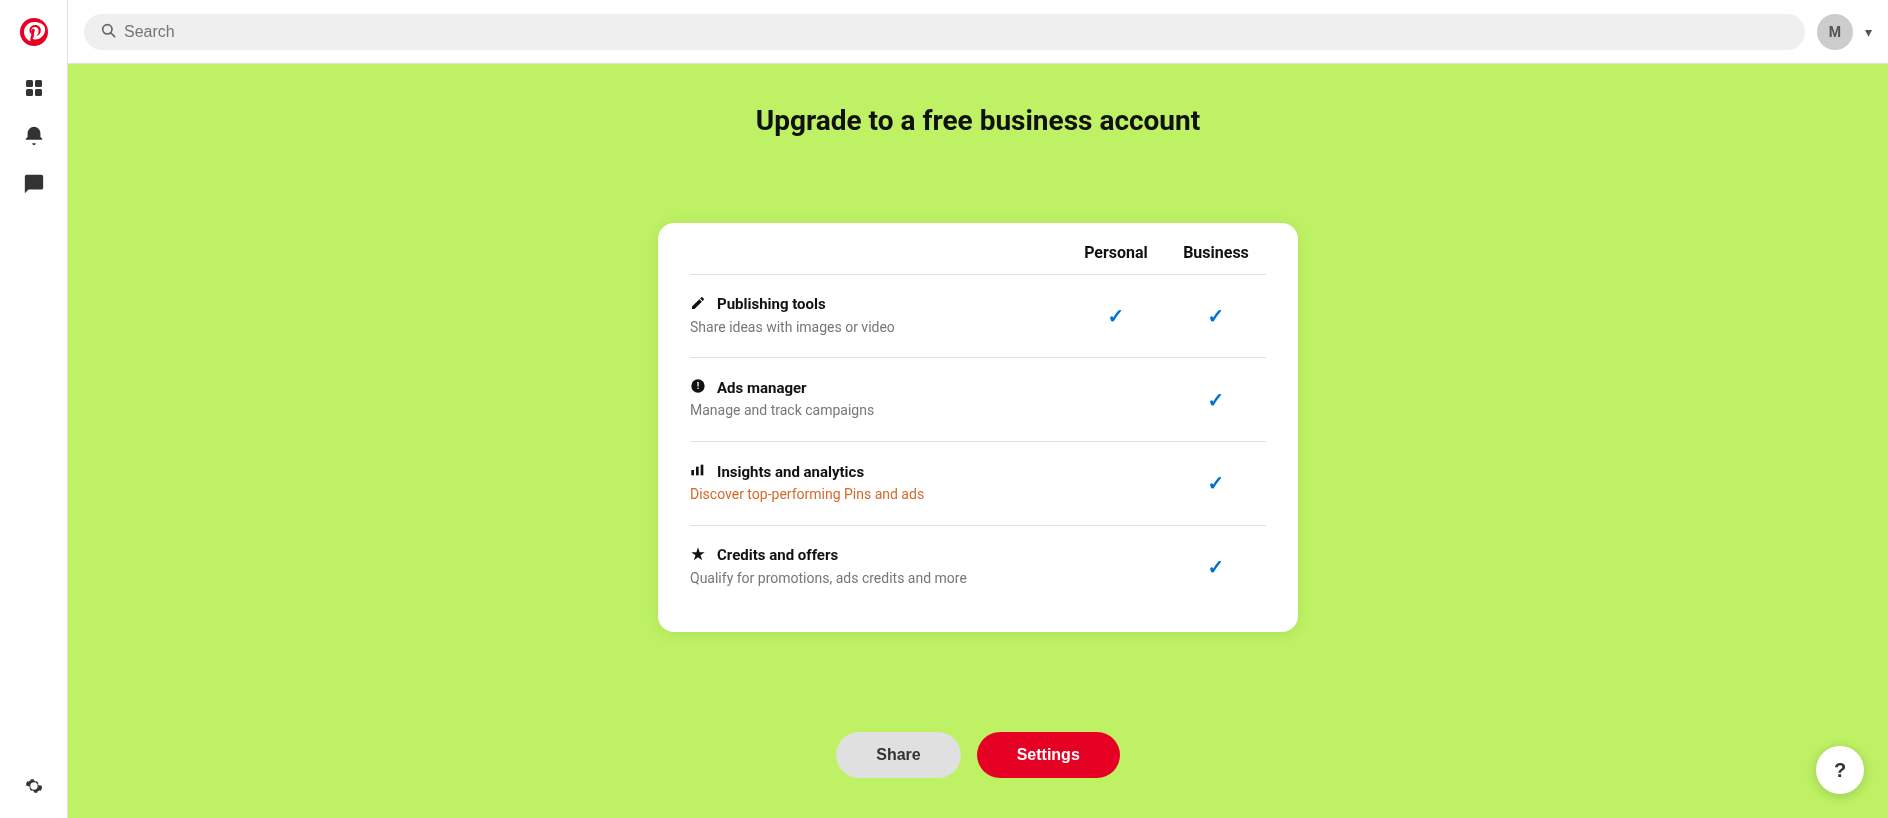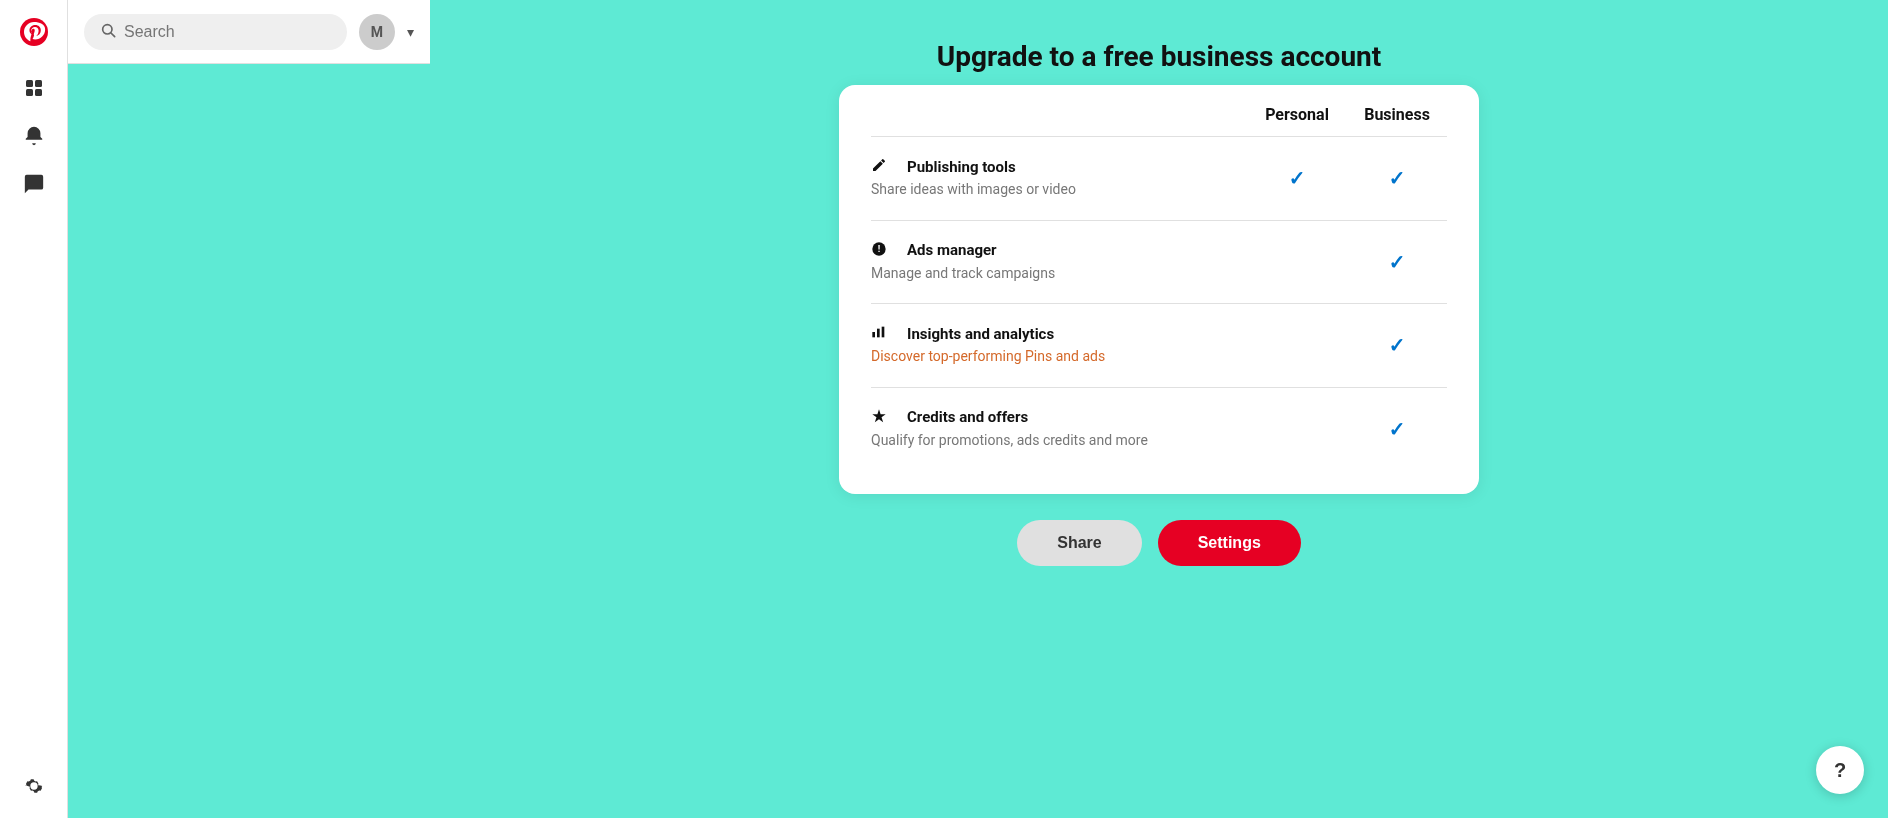--- a/index.html
+++ b/index.html
@@ -58,22 +58,22 @@
       justify-content: center;
       cursor: pointer;
       font-size: 20px;
       color: #333;
     }
 
     
     .main {
       flex: 1;
       display: flex;
-      flex-direction: row;
-      background: #5eead4;
+      flex-direction: column;
+      background: #bef264;
     }
 
     
     .topbar {
       height: 64px;
       background: #fff;
       display: flex;
       align-items: center;
       padding: 0 16px;
       gap: 12px;
@@ -118,21 +118,21 @@
       color: #555;
       font-size: 14px;
     }
 
     
     .content {
       flex: 1;
       display: flex;
       flex-direction: column;
       align-items: center;
-      justify-content: flex-start;
+      justify-content: space-between;
       padding: 40px 20px;
       overflow-y: auto;
     }
 
     .upgrade-title {
       font-size: 28px;
       font-weight: 700;
       color: #111;
       text-align: center;
       margin-bottom: 12px;
@@ -200,21 +200,21 @@
     .feature-info {
       flex: 1;
     }
 
     .feature-title {
       font-size: 15px;
       font-weight: 700;
       color: #111;
       display: flex;
       align-items: center;
-      gap: 20px;
+      gap: 11px;
       margin-bottom: 4px;
     }
 
     .feature-icon {
       font-size: 14px;
     }
 
     .feature-desc {
       font-size: 14px;
       color: #777;

